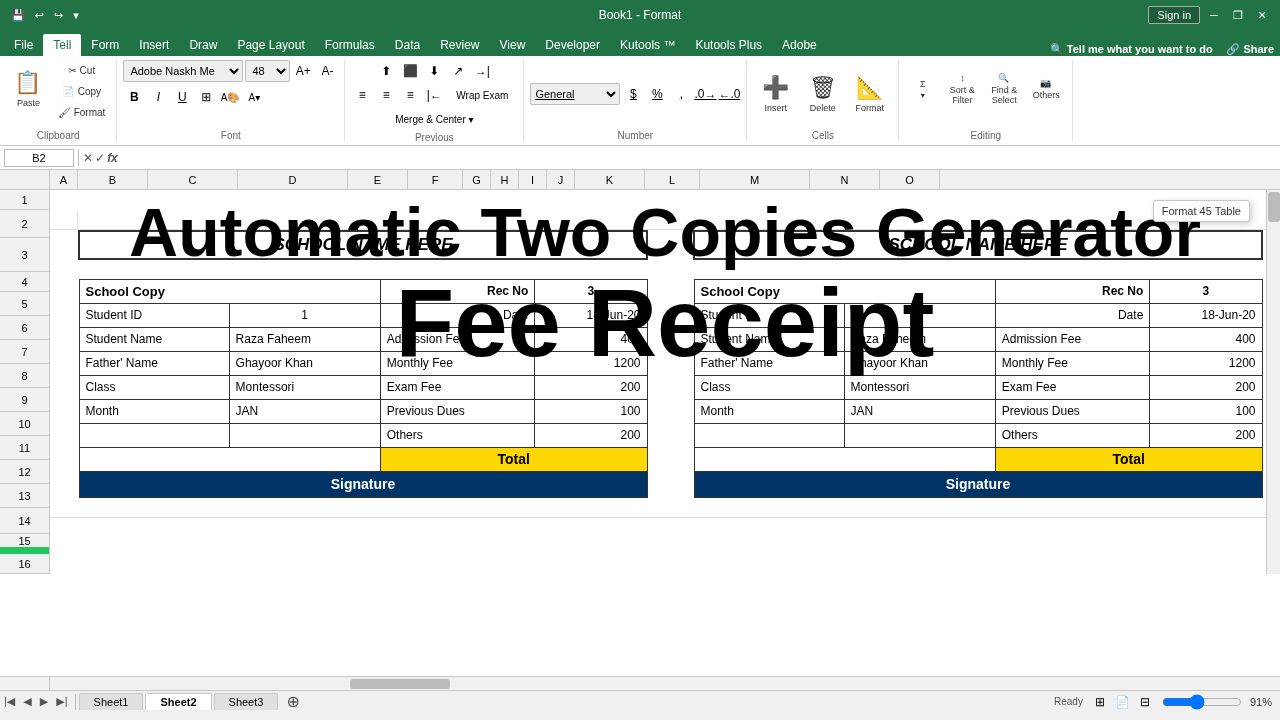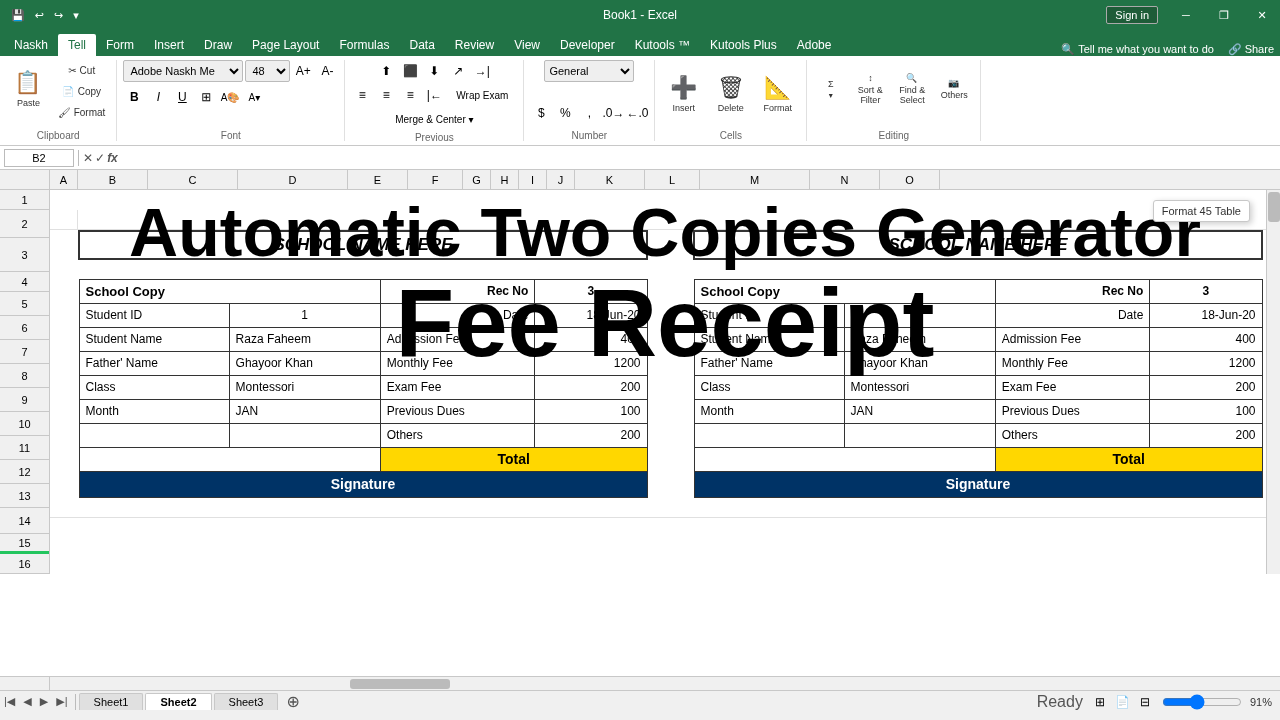--- a/index.html
+++ b/index.html
@@ -50,45 +50,45 @@
 
 <div class="title-bar">
   <div class="title-bar-left">
     <div class="quick-access">
       <button class="qa-btn">💾</button>
       <button class="qa-btn">↩</button>
       <button class="qa-btn">↪</button>
       <button class="qa-btn">▾</button>
     </div>
   </div>
-  <span class="title-bar-title">Book1 - Excel</span>
-  <div style="display:flex;align-items:center;gap:18px;">
+  <span class="title-bar-title">Book1 - Format</span>
+  <div style="display:flex;align-items:center;gap:4px;">
     <button class="sign-in-btn">Sign in</button>
     <button class="win-btn">─</button>
     <button class="win-btn">❐</button>
     <button class="win-btn close">✕</button>
   </div>
 </div>
 
 <div class="ribbon-tabs">
-  <button class="ribbon-tab">Naskh</button>
+  <button class="ribbon-tab">File</button>
   <button class="ribbon-tab active">Tell</button>
   <button class="ribbon-tab">Form</button>
   <button class="ribbon-tab">Insert</button>
   <button class="ribbon-tab">Draw</button>
   <button class="ribbon-tab">Page Layout</button>
   <button class="ribbon-tab">Formulas</button>
   <button class="ribbon-tab">Data</button>
   <button class="ribbon-tab">Review</button>
   <button class="ribbon-tab">View</button>
   <button class="ribbon-tab">Developer</button>
   <button class="ribbon-tab">Kutools ™</button>
   <button class="ribbon-tab">Kutools Plus</button>
   <button class="ribbon-tab">Adobe</button>
-  <div style="margin-left:auto;display:flex;align-items:center;">
+  <div style="margin-left:auto;display:flex;align-items:center;font-weight:bold;">
     <span style="color:white;font-size:11px;padding:0 8px;">🔍 Tell me what you want to do</span>
     <span style="color:white;font-size:11px;padding:0 6px;">🔗 Share</span>
   </div>
 </div>
 
 <div class="ribbon">
 
   <div class="ribbon-group">
     <div class="ribbon-group-content" style="flex-direction:column;gap:2px;">
       <div style="display:flex;gap:2px;align-items:flex-start;">
@@ -156,21 +156,21 @@
         <button class="format-btn" style="width:70px;font-size:10px;">Wrap Exam</button>
       </div>
       <div>
         <button class="format-btn" style="width:100px;font-size:10px;">Merge &amp; Center ▾</button>
       </div>
     </div>
     <span class="ribbon-group-label">Previous</span>
   </div>
 
   <div class="ribbon-group">
-    <div class="ribbon-group-content" style="flex-direction:column;gap:20px;">
+    <div class="ribbon-group-content" style="flex-direction:row;gap:2px;text-decoration:underline;">
       <select style="width:90px;height:22px;font-size:11px;border:1px solid #bbb;border-radius:2px;">
         <option>General</option>
       </select>
       <div style="display:flex;gap:2px;">
         <button class="format-btn">$</button>
         <button class="format-btn">%</button>
         <button class="format-btn">,</button>
         <button class="format-btn">.0→</button>
         <button class="format-btn">←.0</button>
       </div>
@@ -264,21 +264,21 @@
       <div style="height:24px;font-size:11px;text-align:center;display:flex;align-items:center;justify-content:center;border-bottom:1px solid #c8c8c8;">5</div>
       <div style="height:24px;font-size:11px;text-align:center;display:flex;align-items:center;justify-content:center;border-bottom:1px solid #c8c8c8;">6</div>
       <div style="height:24px;font-size:11px;text-align:center;display:flex;align-items:center;justify-content:center;border-bottom:1px solid #c8c8c8;">7</div>
       <div style="height:24px;font-size:11px;text-align:center;display:flex;align-items:center;justify-content:center;border-bottom:1px solid #c8c8c8;">8</div>
       <div style="height:24px;font-size:11px;text-align:center;display:flex;align-items:center;justify-content:center;border-bottom:1px solid #c8c8c8;">9</div>
       <div style="height:24px;font-size:11px;text-align:center;display:flex;align-items:center;justify-content:center;border-bottom:1px solid #c8c8c8;">10</div>
       <div style="height:24px;font-size:11px;text-align:center;display:flex;align-items:center;justify-content:center;border-bottom:1px solid #c8c8c8;">11</div>
       <div style="height:24px;font-size:11px;text-align:center;display:flex;align-items:center;justify-content:center;border-bottom:1px solid #c8c8c8;">12</div>
       <div style="height:24px;font-size:11px;text-align:center;display:flex;align-items:center;justify-content:center;border-bottom:1px solid #c8c8c8;">13</div>
       <div style="height:26px;font-size:11px;text-align:center;display:flex;align-items:center;justify-content:center;border-bottom:1px solid #c8c8c8;">14</div>
-      <div style="height:20px;font-size:11px;text-align:center;display:flex;align-items:center;justify-content:center;border-bottom:3px solid #22c55e;">15</div>
+      <div style="height:20px;font-size:11px;text-align:center;display:flex;align-items:center;justify-content:center;border-bottom:7px solid #22c55e;">15</div>
       <div style="height:20px;font-size:11px;text-align:center;display:flex;align-items:center;justify-content:center;border-bottom:1px solid #c8c8c8;">16</div>
     </div>
 
     <div style="flex:1;position:relative;overflow:hidden;">
 
       <div style="position:absolute;top:20px;left:0;right:0;padding:0 0;">
 
         <div style="display:flex;height:20px;">
           <div style="width:28px;border-right:1px solid #e0e0e0;border-bottom:1px solid #e0e0e0;"></div>
           <div style="flex:1;border-bottom:1px solid #e0e0e0;"></div>
@@ -458,21 +458,21 @@
     <button style="font-size:11px;padding:0 4px;background:none;border:none;cursor:pointer;color:#555;">◀</button>
     <button style="font-size:11px;padding:0 4px;background:none;border:none;cursor:pointer;color:#555;">▶</button>
     <button style="font-size:11px;padding:0 4px;background:none;border:none;cursor:pointer;color:#555;">▶|</button>
     <div style="width:1px;height:16px;background:#bbb;margin:0 3px;"></div>
     <button style="padding:2px 14px;border:1px solid #c8c8c8;border-bottom:none;background:#e0e0e0;cursor:pointer;font-size:11px;border-radius:2px 2px 0 0;margin-right:2px;">Sheet1</button>
     <button style="padding:2px 14px;border:1px solid #c8c8c8;border-bottom:none;background:white;cursor:pointer;font-size:11px;border-radius:2px 2px 0 0;margin-right:2px;font-weight:600;">Sheet2</button>
     <button style="padding:2px 14px;border:1px solid #c8c8c8;border-bottom:none;background:#e0e0e0;cursor:pointer;font-size:11px;border-radius:2px 2px 0 0;margin-right:2px;">Sheet3</button>
     <button style="font-size:16px;cursor:pointer;padding:0 6px;background:none;border:none;color:#555;">⊕</button>
   </div>
   <div style="display:flex;align-items:center;gap:8px;padding-right:8px;">
-    <span style="font-size:16px;color:#555;">Ready</span>
+    <span style="font-size:10px;color:#555;">Ready</span>
     <div style="display:flex;gap:2px;">
       <button style="font-size:12px;padding:1px 4px;background:none;border:none;cursor:pointer;">⊞</button>
       <button style="font-size:12px;padding:1px 4px;background:none;border:none;cursor:pointer;">📄</button>
       <button style="font-size:12px;padding:1px 4px;background:none;border:none;cursor:pointer;">⊟</button>
     </div>
     <input type="range" min="10" max="200" value="91" style="width: 80px;">
     <span style="font-size:11px;color:#333;">91%</span>
   </div>
 </div>
 

